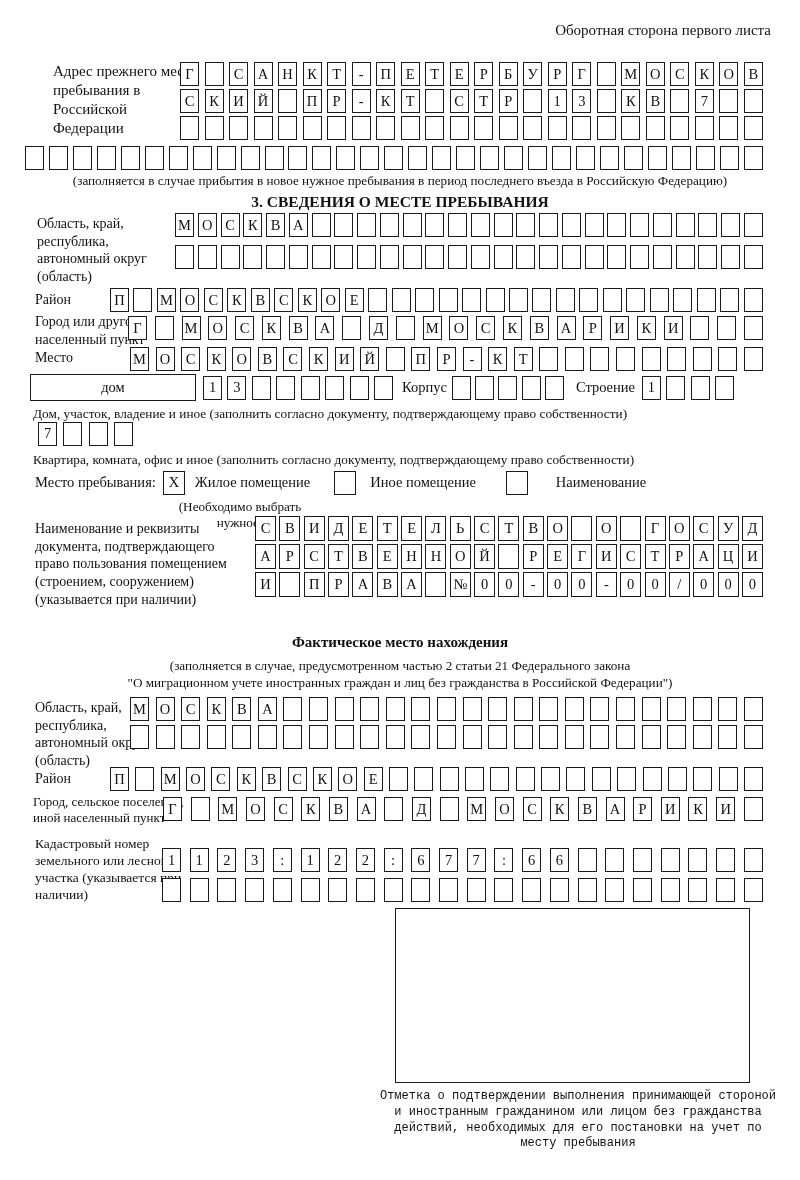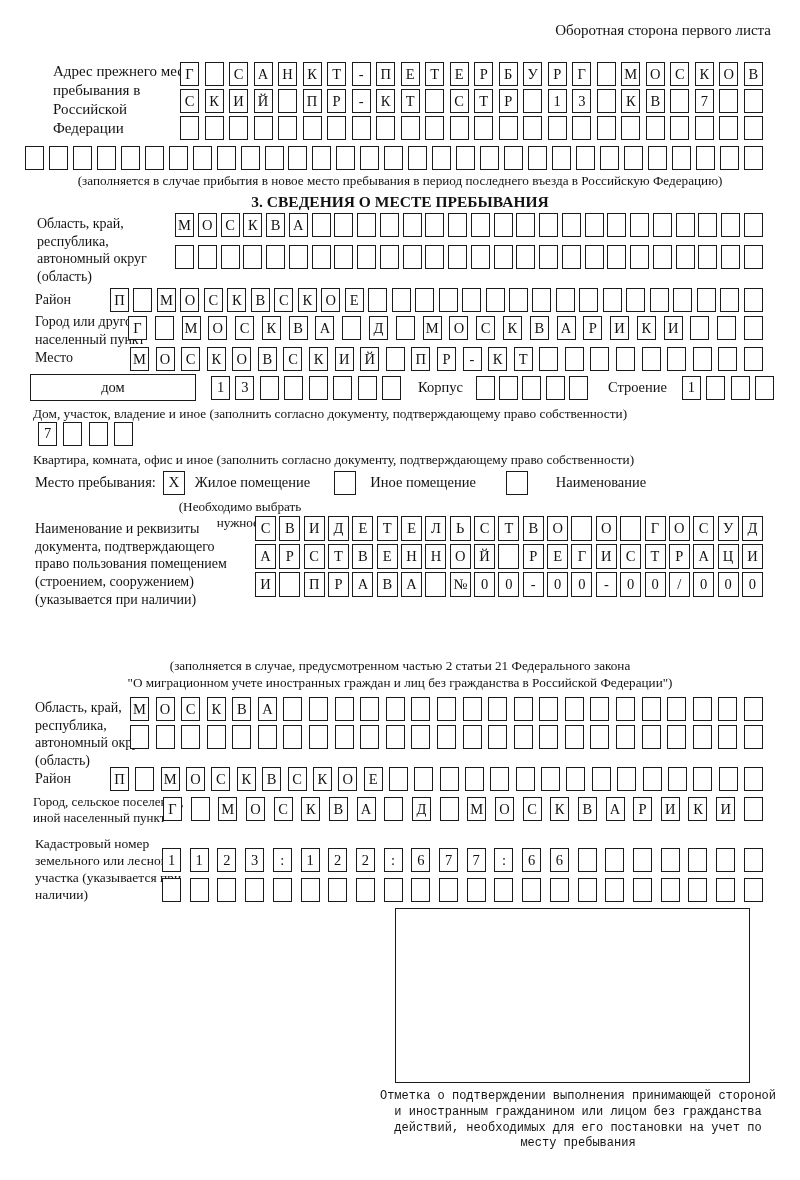--- a/index.html
+++ b/index.html
@@ -136,21 +136,21 @@
       <span class="cell"></span>
       <span class="cell"></span>
       <span class="cell"></span>
       <span class="cell"></span>
       <span class="cell"></span>
       <span class="cell"></span>
       <span class="cell"></span>
       <span class="cell"></span>
       <span class="cell"></span>
     </div>
-  <div class="abs caption" style="top:173px;">(заполняется в случае прибытия в новое место пребывания в период последнего въезда в Российскую Федерацию)</div>
+  <div class="abs caption" style="top:173px;">(заполняется в случае прибытия в новое нужное пребывания в период последнего въезда в Российскую Федерацию)</div>
 
   <div class="abs sect-title" style="top:193px;">3. СВЕДЕНИЯ О МЕСТЕ ПРЕБЫВАНИЯ</div>
 
   <div class="abs lbl" style="left:37px;top:215px;width:118px;">Область, край, республика, автономный округ (область)</div>
   <div class="cellrow" style="left:175px;top:213px;width:588px;">
       <span class="cell">М</span>
       <span class="cell">О</span>
       <span class="cell">С</span>
       <span class="cell">К</span>
       <span class="cell">В</span>
@@ -287,21 +287,21 @@
       <span class="cell"></span>
       <span class="cell"></span>
       <span class="cell"></span>
       <span class="cell"></span>
       <span class="cell"></span>
       <span class="cell"></span>
       <span class="cell"></span>
       <span class="cell"></span>
     </div>
 
-  <div class="inline-row" style="left:30px;top:374px;height:27px;gap:8px;">
+  <div class="inline-row" style="left:30px;top:374px;height:27px;">
     <div class="boxfield" style="width:166px;">дом</div>
     <div class="cellrow" style="position:static;width:190px;margin-left:7px;">
         <span class="cell">1</span>
         <span class="cell">3</span>
         <span class="cell"></span>
         <span class="cell"></span>
         <span class="cell"></span>
         <span class="cell"></span>
         <span class="cell"></span>
         <span class="cell"></span>
@@ -409,20 +409,21 @@
       <span class="cell">0</span>
       <span class="cell">-</span>
       <span class="cell">0</span>
       <span class="cell">0</span>
       <span class="cell">/</span>
       <span class="cell">0</span>
       <span class="cell">0</span>
       <span class="cell">0</span>
     </div>
 
+  <div class="abs sect-title" style="top:634px;font-size:15px;">Фактическое место нахождения</div>
   <div class="abs caption" style="top:658px;">(заполняется в случае, предусмотренном частью 2 статьи 21 Федерального закона</div>
   <div class="abs caption" style="top:675px;">"О миграционном учете иностранных граждан и лиц без гражданства в Российской Федерации")</div>
 
   <div class="abs lbl" style="left:35px;top:699px;width:135px;">Область, край, республика, автономный округ (область)</div>
   <div class="cellrow" style="left:130px;top:697px;width:633px;">
       <span class="cell">М</span>
       <span class="cell">О</span>
       <span class="cell">С</span>
       <span class="cell">К</span>
       <span class="cell">В</span>

